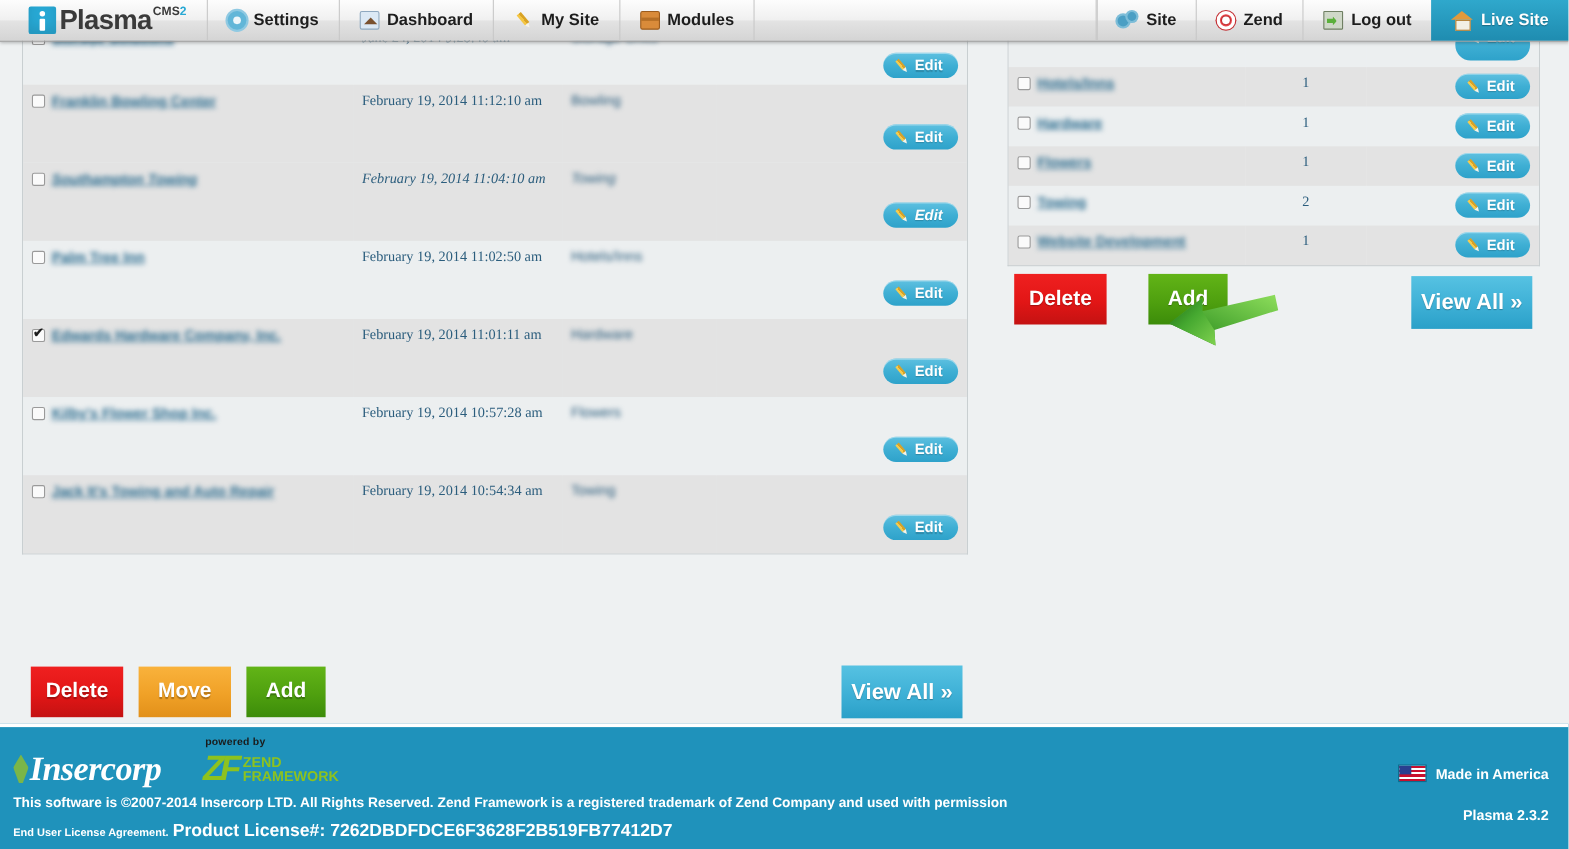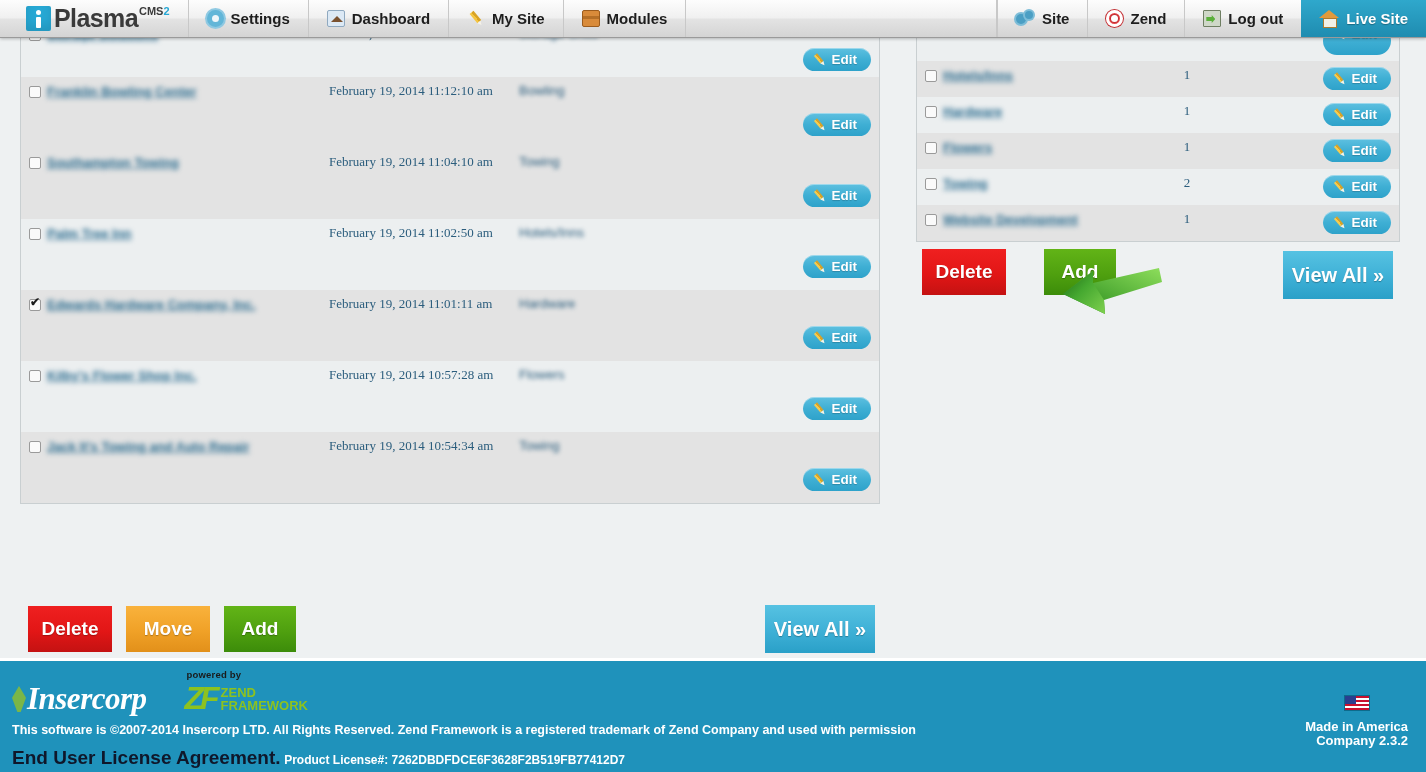--- a/index.html
+++ b/index.html
@@ -209,24 +209,24 @@
   .ins-text { font-family: "Liberation Serif", serif; font-style: italic; font-weight: bold;
     font-size: 31px; color: #fff; letter-spacing: -0.5px; }
   .zf-wrap { display: flex; flex-direction: column; }
   .zf-pow { font-size: 9.5px; font-weight: bold; color: #1a1a1a; letter-spacing: 0.2px; margin-left: 2px; }
   .zf-row { display: flex; align-items: center; gap: 5px; }
   .zf-mark { font-size: 32px; font-weight: bold; color: #8dc21f; letter-spacing: -4px;
     font-family: "Liberation Sans", sans-serif; font-style: italic; }
   .zf-name { font-size: 13px; font-weight: bold; color: #8dc21f; line-height: 13px; }
   .f-line1 { position: absolute; left: 12px; top: 62px; font-size: 12.5px; font-weight: bold; }
   .f-line2 { position: absolute; left: 12px; top: 86px; font-size: 13px; font-weight: bold; }
-  .f-eula { text-decoration: none; color: #0f172a; font-size: 19px; cursor: pointer; }
-  .f-lic { font-size: 12px; font-weight: bold; }
+  .f-eula { text-decoration: none; color: #ffffff; font-size: 10px; cursor: pointer; }
+  .f-lic { font-size: 16px; font-weight: bold; }
   .f-made { position: absolute; right: 18px; top: 34px; display: flex; align-items: center; gap: 8px;
-    font-size: 13px; font-weight: bold; flex-direction: column; }
+    font-size: 13px; font-weight: bold; }
   .flag { width: 26px; height: 16px; position: relative; overflow: hidden; border: 1px solid #0d6b8c; }
   .flag .stripes { position:absolute; inset:0; background:
     repeating-linear-gradient(to bottom, #c8102e 0, #c8102e 2px, #fff 2px, #fff 4px); }
   .flag .canton { position:absolute; left:0; top:0; width:11px; height:8px; background:#2a3f8f; }
   .f-version { position: absolute; right: 18px; top: 72px; font-size: 13px; font-weight: bold; }
 </style>
 </head>
 <body>
 
 <div class="topnav">
@@ -295,21 +295,21 @@
           </tr>
           <tr class="r-even" style="height: 71px;">
             <td class="cell-name"><span class="cb"></span><span class="nm">Franklin Bowling Center</span></td>
             <td class="cell-date">February 19, 2014 11:12:10 am</td>
             <td class="cell-cat"><span class="ct">Bowling</span></td>
             <td class="cell-action" style="padding-top: 36px;"><span class="btn-edit">
                 <span class="edit-pencil"></span>
                 <span>Edit</span>
               </span></td>
           </tr>
-          <tr class="r-even" style="height: 71px;">
+          <tr class="r-even" style="height: 71px; font-style: italic;">
             <td class="cell-name"><span class="cb"></span><span class="nm">Southampton Towing</span></td>
             <td class="cell-date">February 19, 2014 11:04:10 am</td>
             <td class="cell-cat"><span class="ct">Towing</span></td>
             <td class="cell-action" style="padding-top: 36px;"><span class="btn-edit">
                 <span class="edit-pencil"></span>
                 <span>Edit</span>
               </span></td>
           </tr>
           <tr class="r-odd" style="height: 71px;">
             <td class="cell-name"><span class="cb"></span><span class="nm">Palm Tree Inn</span></td>
@@ -469,14 +469,14 @@
     <span class="f-lic">Product License#: 7262DBDFDCE6F3628F2B519FB77412D7</span>
   </div>
 
   <div class="f-made">
     <span class="flag">
       <span class="stripes"></span>
         <span class="canton"></span>
     </span>
     <span>Made in America</span>
   </div>
-  <div class="f-version">Company 2.3.2</div>
+  <div class="f-version">Plasma 2.3.2</div>
 </div>
 
 </body></html>

